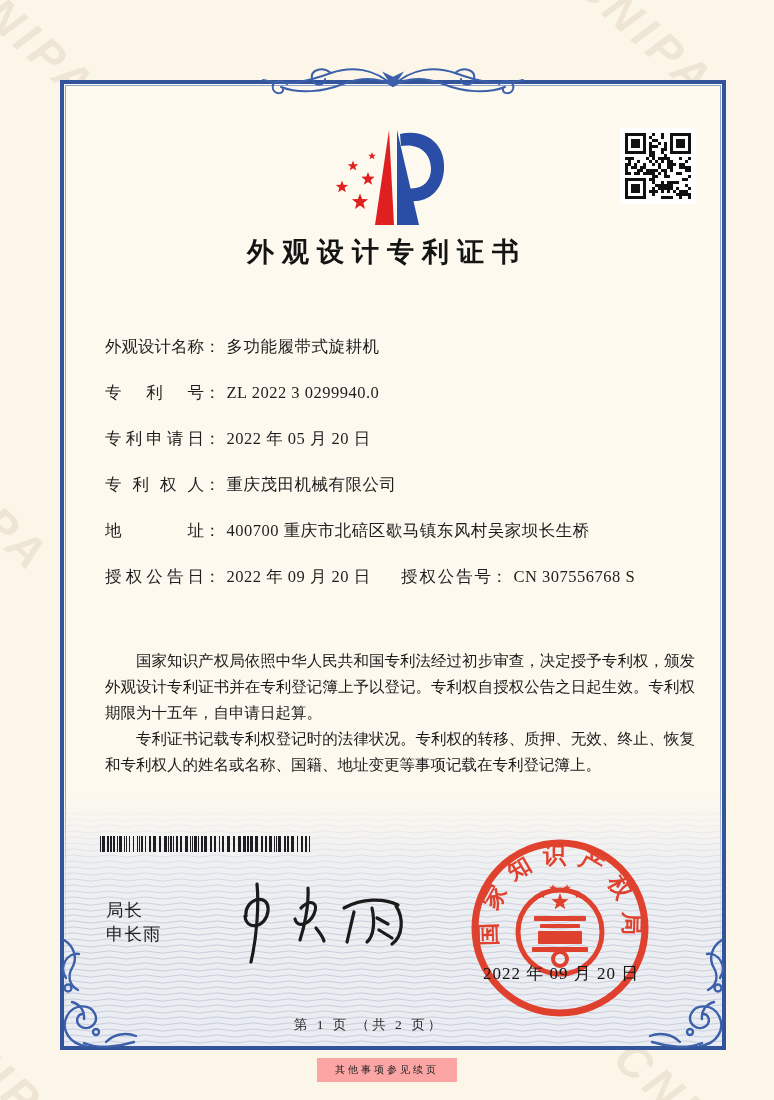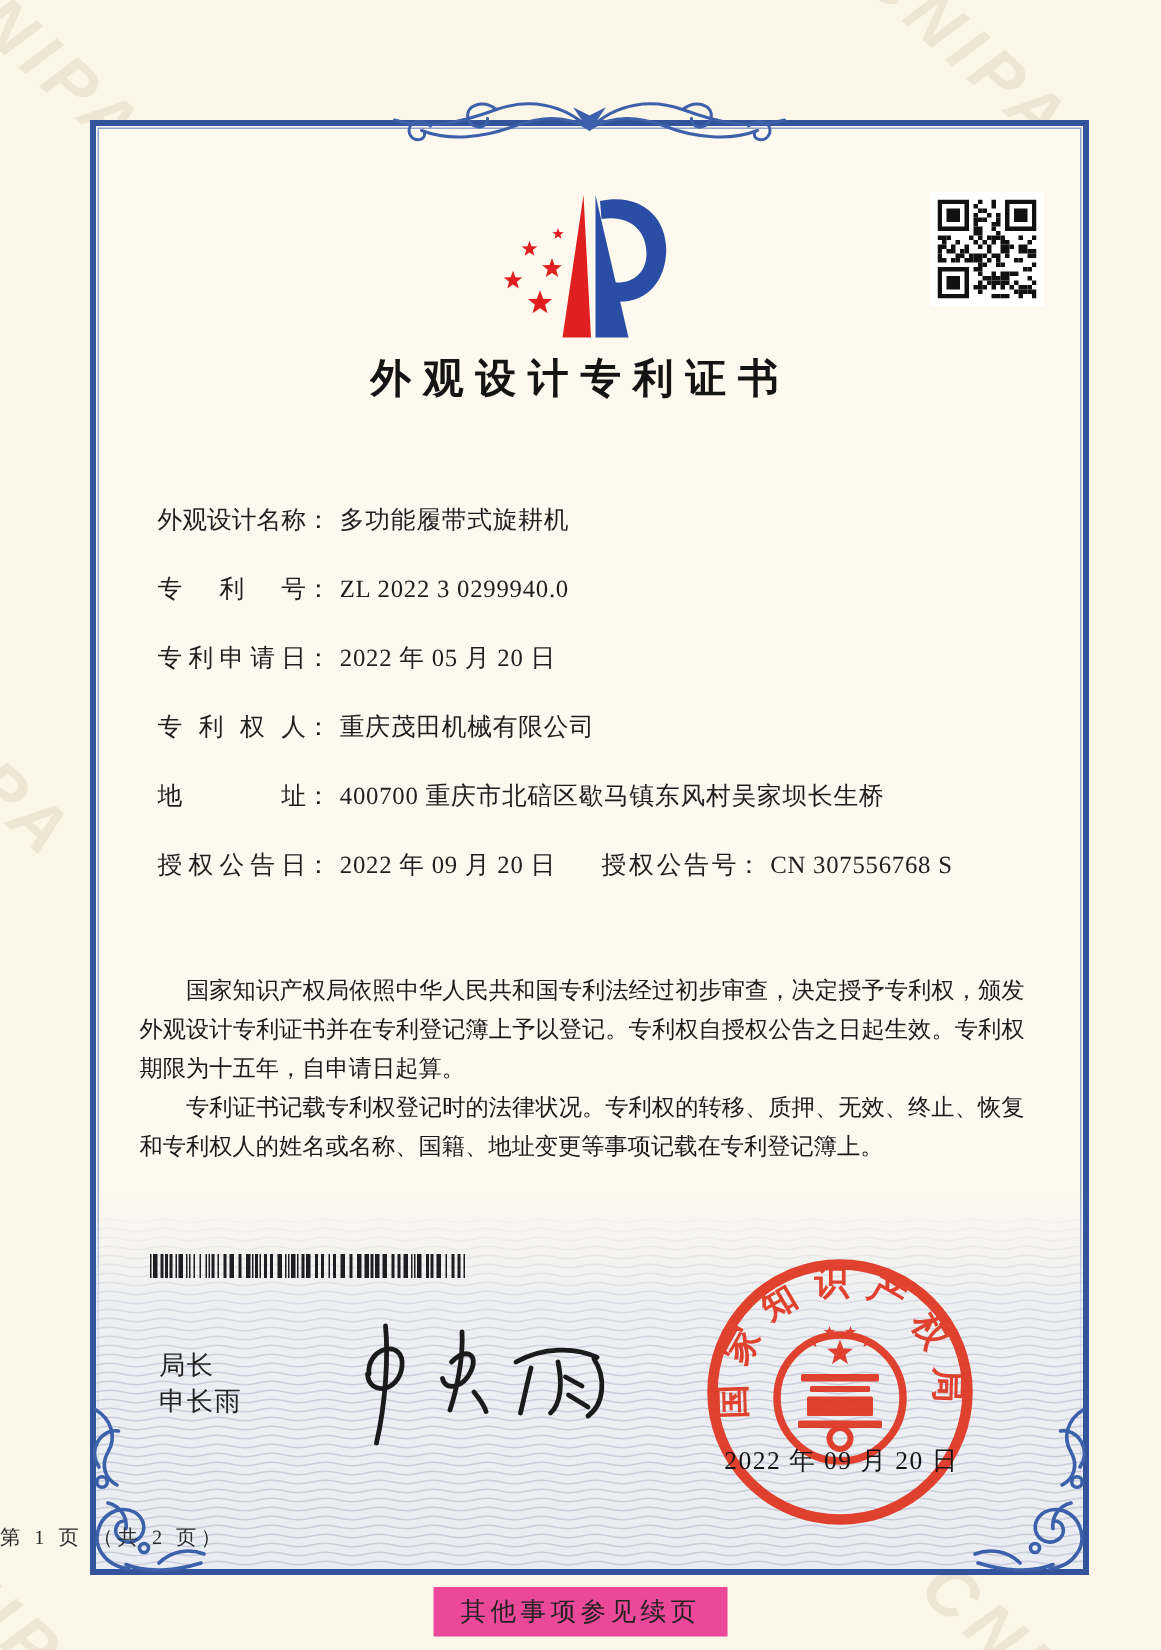--- a/index.html
+++ b/index.html
@@ -40,40 +40,40 @@
   .fields{ position:absolute; left:105px; top:336px; width:590px; font-size:16.5px; color:#1e1e1e;font-family:Liberation Serif, serif;}
   .field-row{ height:46px; position:relative; white-space:nowrap;}
   .field-label{
     display:inline-block; width:99px; text-align:justify; text-align-last:justify; vertical-align:top;
   }
   .field-colon{ display:inline-block; margin:0 6px 0 0;}
   .field-value{ letter-spacing:0.5px; }
   .field-pair2{ position:absolute; left:296px; top:0; }
   .field-pair2 .field-label{ width:90px; }
   .body-text{
-    position:absolute; left:93px; top:648px; width:590px;
+    position:absolute; left:105px; top:648px; width:590px;
     font-size:15.5px; line-height:26px; text-align:justify; color:#1a1a1a;
   }
   .body-text p{ margin:0; text-indent:2em; }
   .barcode-svg{ position:absolute; left:100px; top:836px; }
   .sig-block{ position:absolute; left:106px; top:898px; font-size:17.5px; color:#222; letter-spacing:1px;}
   .sig-title{ }
   .sig-svg{ position:absolute; left:224px; top:878px; }
   .seal-svg{ position:absolute; left:468px; top:836px; }
   .seal-date{
     position:absolute; left:470px; top:962px; width:182px; text-align:center;
     font-size:17px; color:#141414; letter-spacing:1px;
   }
   .page-info{
-    position:absolute; left:0; top:1016px; width:738px; 
+    position:absolute; left:0; top:1016px; width:738px; text-align:center;
     font-size:13.5px; letter-spacing:3px; color:#2a2a2a;
   }
   .continuation{
     position:absolute; left:50%; top:1058px; transform:translateX(-50%);
-    background:#ec4899; padding:5px 18px; font-size:17px; letter-spacing:3px; color:#222;
+    background:#fca5a5; padding:5px 18px; font-size:10px; letter-spacing:3px; color:#222;
   }
   .ornament-top{ position:absolute; left:247px; top:60px; }
   .ornament-bl{ position:absolute; left:56px; top:938px; }
   .ornament-br{ position:absolute; left:645px; top:938px; transform:scaleX(-1); }
 </style>
 </head>
 <body>
 
 <div class="page">
 

